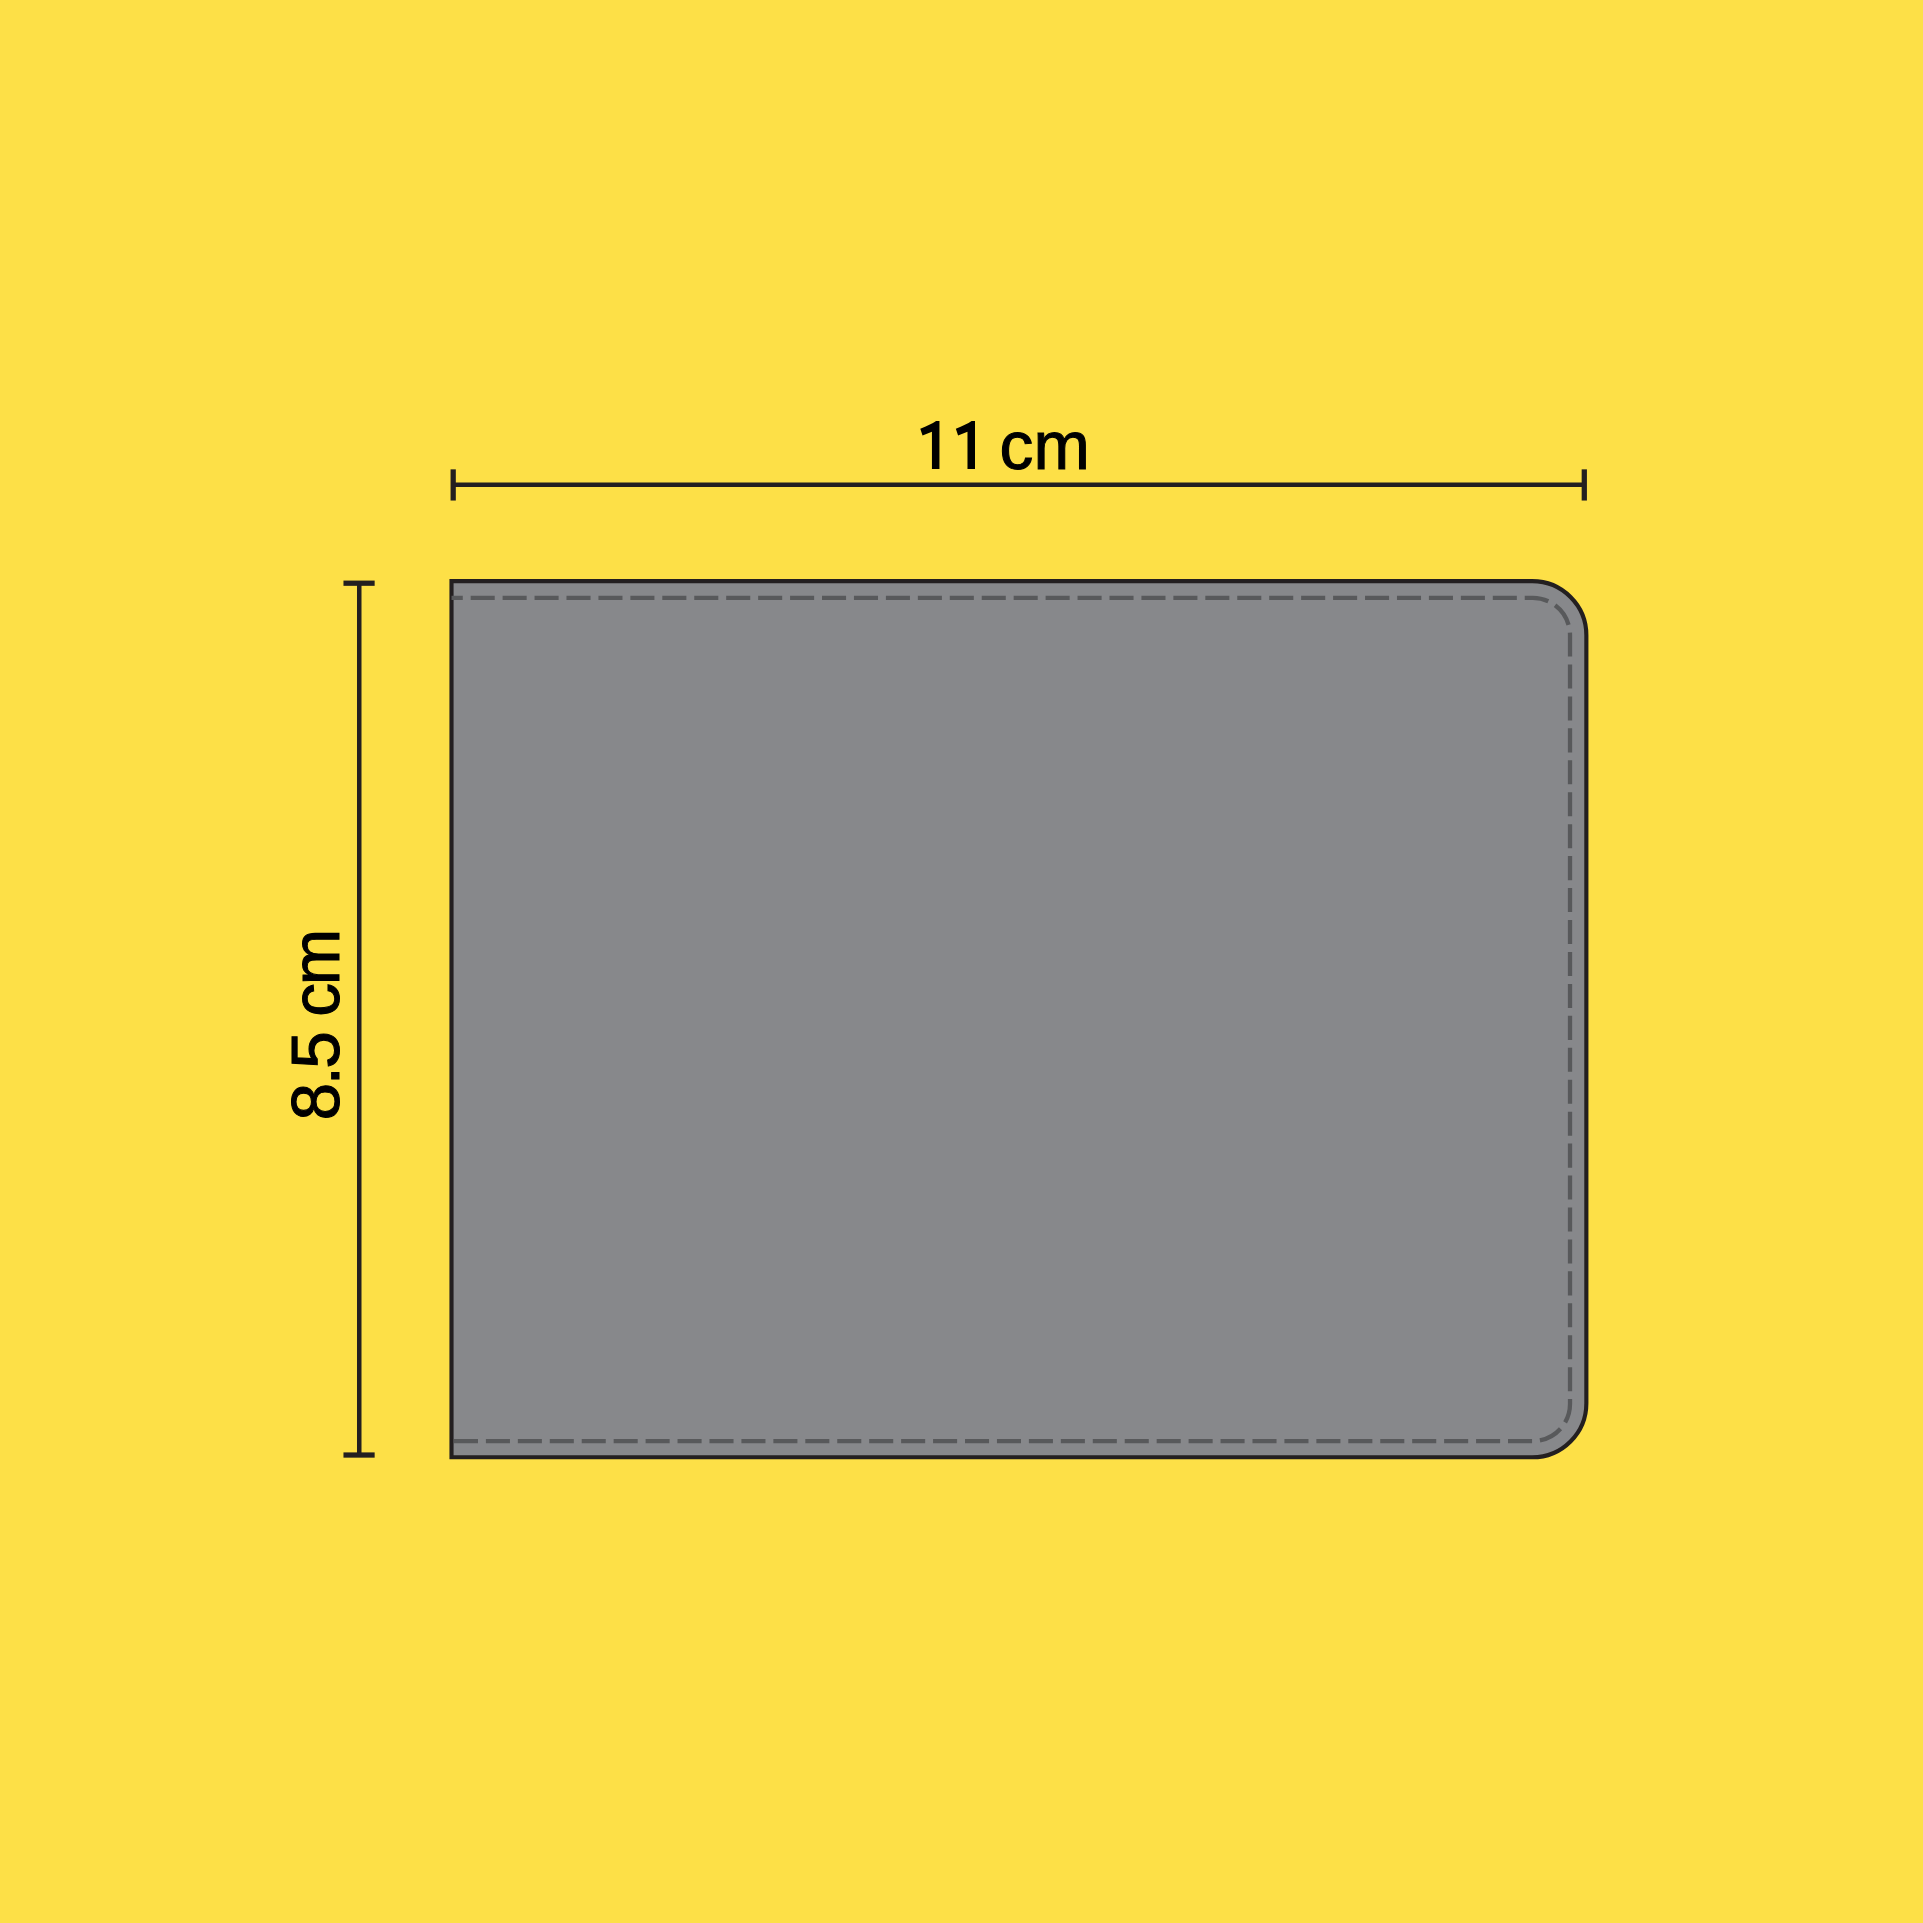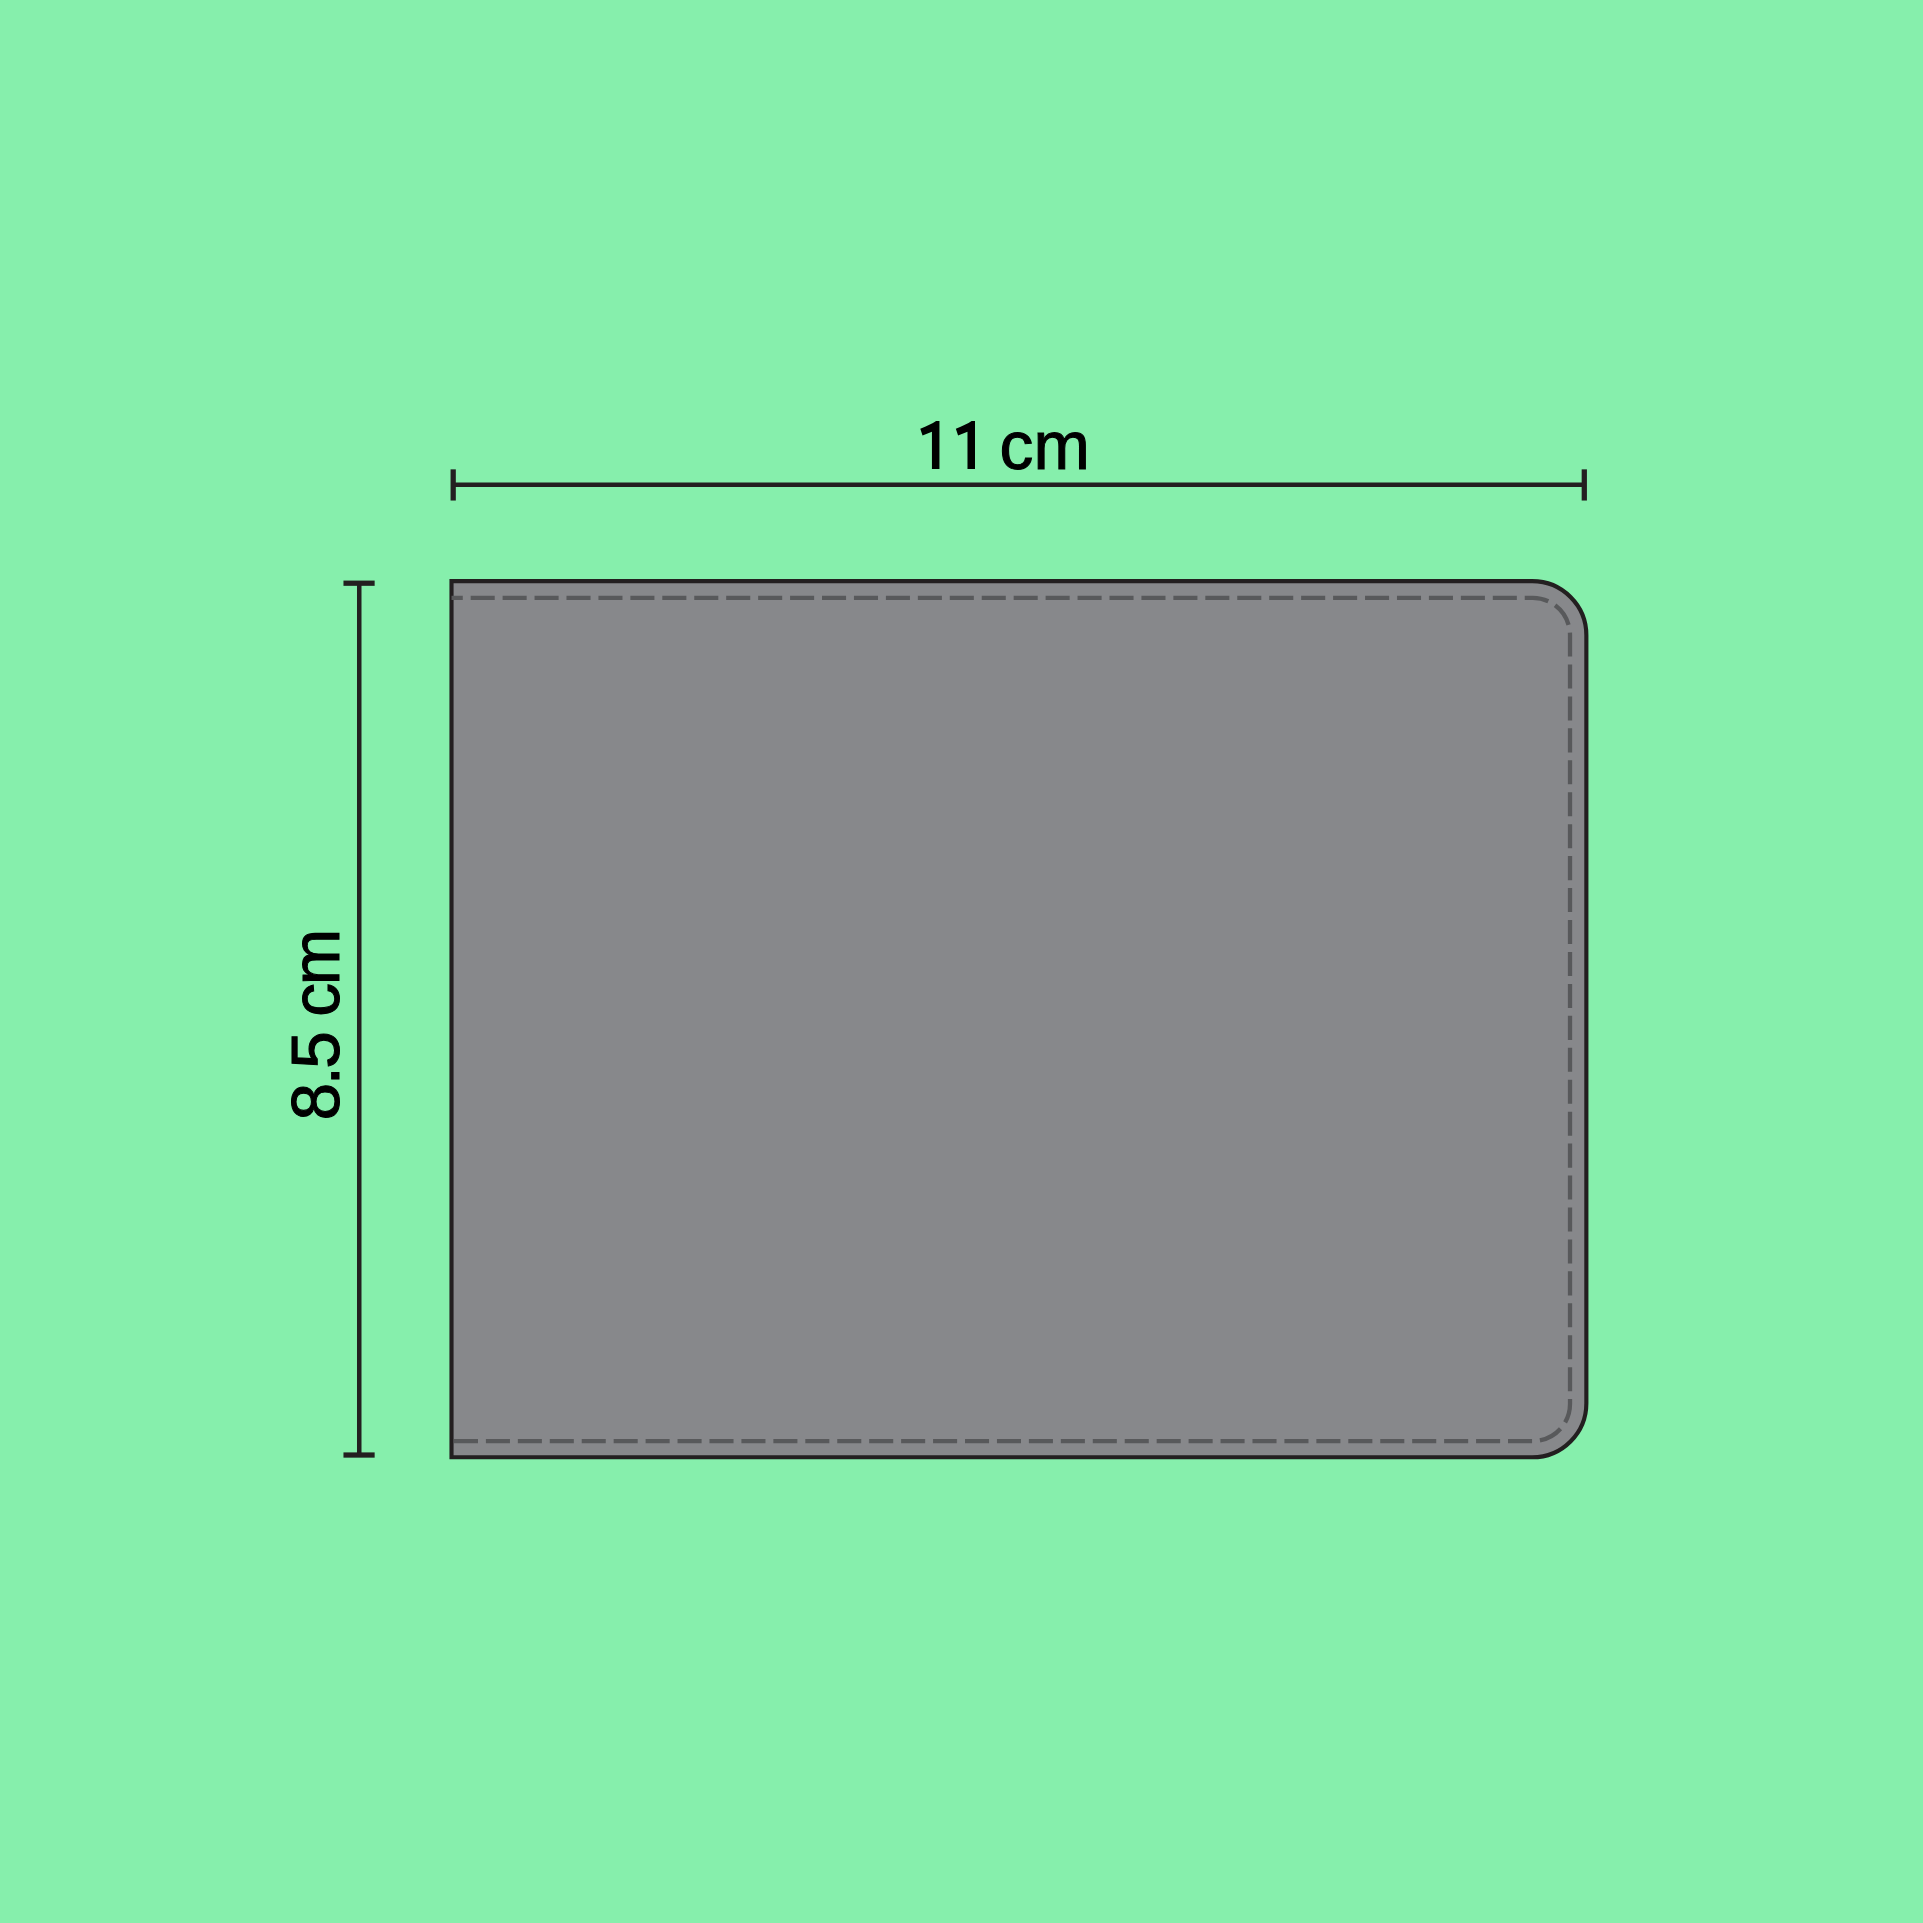--- a/index.html
+++ b/index.html
@@ -1,16 +1,16 @@
 <!DOCTYPE html>
 <html style="font-size:12px"><head>
 <meta charset="utf-8">
 <style>
   html,body{margin:0;padding:0;background:#ffffff;}
-  .page{width:1924px;height:1924px;position:relative;background:#86efac;overflow:hidden;}
+  .page{width:1924px;height:1924px;position:relative;background:#fde047;overflow:hidden;}
   svg{display:block;}
   text{font-family:"Liberation Sans", sans-serif;fill:#000000;}
 </style>
 </head>
 <body>
 
 <div class="page">
 <svg width="1924" height="1924" viewBox="0 0 2560 2560">
 
   <path d="M 600.75 773.25 H 2038.75 A 72 72 0 0 1 2110.75 845.25 V 1867 A 72 72 0 0 1 2038.75 1939 H 600.75 Z" fill="#87888b" stroke="#231f20" stroke-width="5.5"></path>

